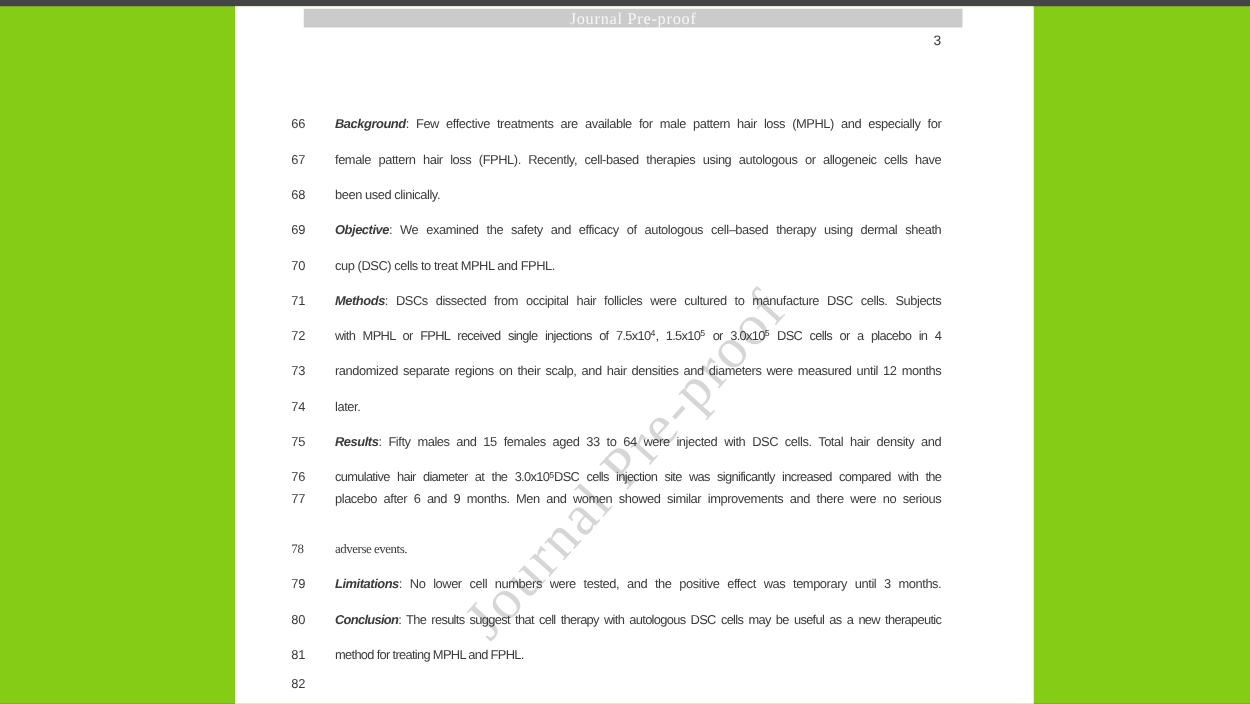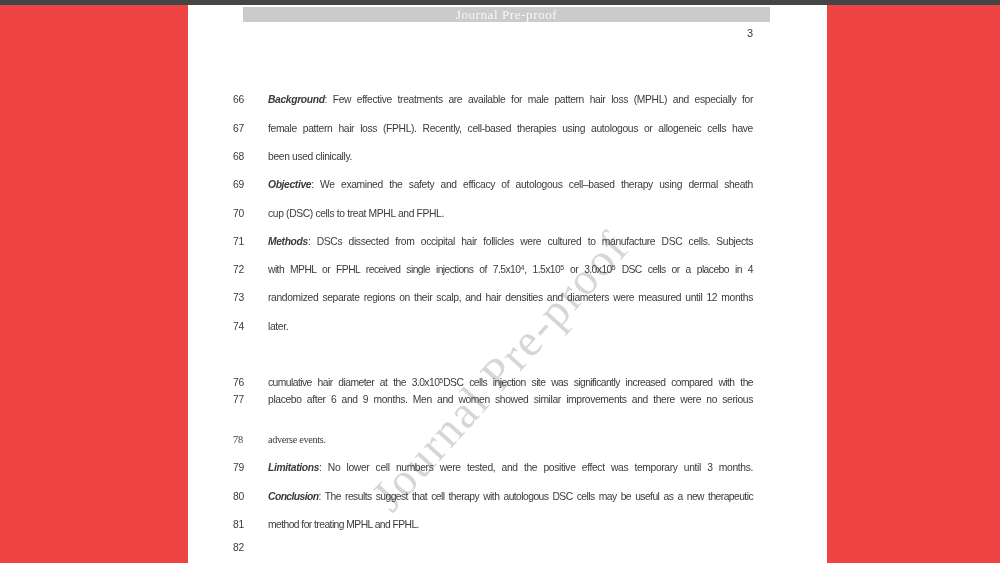--- a/index.html
+++ b/index.html
@@ -1,18 +1,18 @@
 <!DOCTYPE html>
 <html><head>
 <meta charset="utf-8">
 <style>
   html,body{margin:0;padding:0;}
   body{width:1000px;height:563px;overflow:hidden;background:#272727;
        font-family:"Liberation Sans",sans-serif;}
-  .canvas{position:relative;width:1000px;height:563px;background:#ef4444;}
+  .canvas{position:relative;width:1000px;height:563px;background:#84cc16;}
   .top-strip{position:absolute;left:0;top:0;width:1000px;height:5px;background:#454545;}
   .page{position:absolute;left:188px;top:5px;width:639px;height:558px;background:#ffffff;}
   .banner{position:absolute;left:55px;top:2px;width:527px;height:15px;background:#cbcbcb;
           display:flex;align-items:center;justify-content:center;}
   .banner-text{font-family:"Liberation Serif",serif;font-size:13px;color:#f7f7f7;
                letter-spacing:0.6px;line-height:15px;}
   .page-number{position:absolute;left:80px;top:22px;width:485px;text-align:right;
                font-size:11px;color:#3a3a3a;}
   .watermark{position:absolute;left:312px;top:366px;transform:translate(-50%,-50%) rotate(-48deg);
              font-family:"Liberation Serif",serif;font-size:46px;letter-spacing:2px;
@@ -83,20 +83,24 @@
   <div class="line-row" style="top: 287.4px;">
     <span class="line-num">73</span>
     <span class="line-text j"><span>randomized separate regions on their scalp, and hair densities and diameters were measured until 12 months</span></span>
   </div>
 
   <div class="line-row" style="top: 315.7px;">
     <span class="line-num">74</span>
     <span class="line-text"><span>later.</span></span>
   </div>
 
+  <div class="line-row" style="top: 344px;">
+    <span class="line-num">75</span>
+    <span class="line-text j"><span class="seg-bi">Results</span><span>: Fifty males and 15 females aged 33 to 64 were injected with DSC cells. Total hair density and</span></span>
+  </div>
 
   <div class="line-row" style="top: 372.3px;">
     <span class="line-num">76</span>
     <span class="line-text j cond"><span>cumulative hair diameter at the 3.0x10</span><span class="seg-sup">5</span><span>DSC cells injection site was significantly increased compared with the</span></span>
   </div>
 
   <div class="line-row" style="top: 389px;">
     <span class="line-num">77</span>
     <span class="line-text j"><span>placebo after 6 and 9 months. Men and women showed similar improvements and there were no serious</span></span>
   </div>

